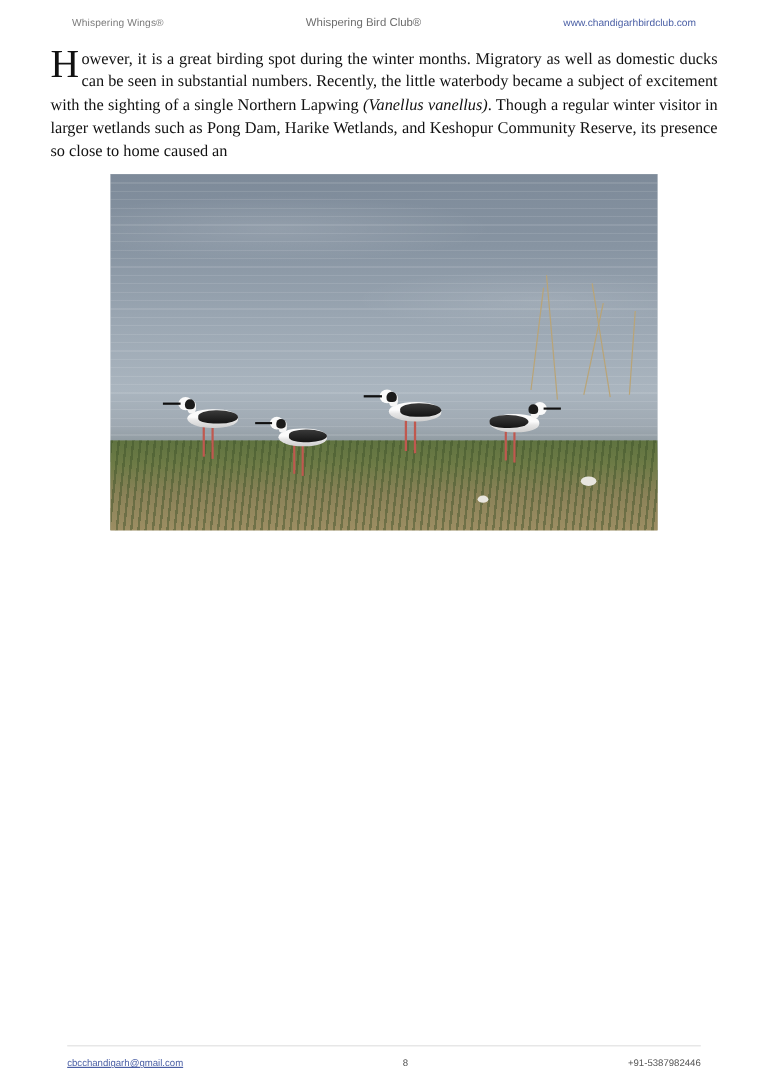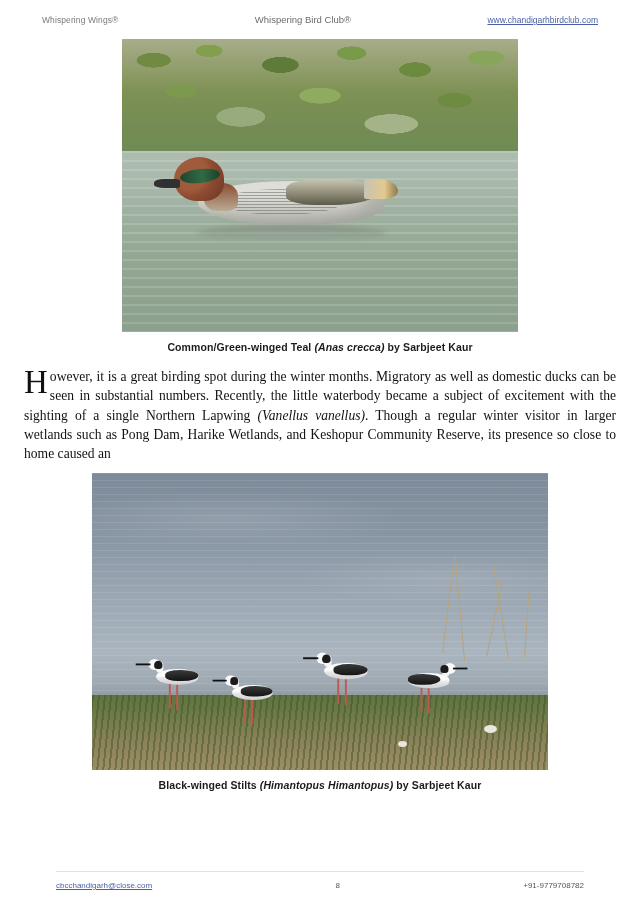--- a/index.html
+++ b/index.html
@@ -13,21 +13,21 @@
     font-family: "Liberation Serif", serif;
     color: #000;
     position: relative;
     overflow: hidden;
   }
   .page {
     width: 640px;
     height: 906px;
     position: relative;
     box-sizing: border-box;
-    padding: 0 24px;
+    padding: 0 42px;
   }
 
   
   .header {
     display: flex;
     align-items: baseline;
     justify-content: space-between;
     padding: 14px 18px 0 18px;
     font-family: "Liberation Sans", sans-serif;
     font-size: 8.5px;
@@ -36,21 +36,20 @@
   .header .h-left {
     letter-spacing: .1px;
   }
   .header .h-center {
     font-size: 9.5px;
     color: #6d6d6d;
   }
   .header .h-right {
     font-size: 8.5px;
     color: #4a5fa5;
-    text-decoration: underline;
   }
 
   
   .figure {
     margin: 0 auto;
     text-align: center;
   }
   .figure.fig1 {
     width: 396px;
     margin-top: 14px;
@@ -339,38 +338,20 @@
 <body>
 
 <div class="page">
 
   <div class="header">
     <div class="h-left">Whispering Wings®</div>
     <div class="h-center">Whispering Bird Club®</div>
     <div class="h-right">www.chandigarhbirdclub.com</div>
   </div>
 
-  <div class="figure fig1">
-    <div class="photo p1">
-      <div class="teal">
-        <div class="refl"></div>
-        <div class="body-duck"></div>
-        <div class="vermic"></div>
-        <div class="wing"></div>
-        <div class="tail"></div>
-        <div class="neck"></div>
-        <div class="head"></div>
-        <div class="eyestripe"></div>
-        <div class="bill"></div>
-      </div>
-    </div>
-    <div class="caption">
-      <span>Common/Green-winged Teal </span><span class="sci">(Anas crecca)</span><span> by Sarbjeet Kaur</span>
-    </div>
-  </div>
 
   <p class="body-text">
     <span class="dropcap">H</span><span>owever, it is a great birding spot during the winter months. Migratory as well as domestic ducks can be seen in substantial numbers. Recently, the little waterbody became a subject of excitement with the sighting of a single Northern Lapwing </span><i>(Vanellus vanellus)</i><span>. Though a regular winter visitor in larger wetlands such as Pong Dam, Harike Wetlands, and Keshopur Community Reserve, its presence so close to home caused an</span>
   </p>
 
   <div class="figure fig2">
     <div class="photo p2">
 
       <div class="reeds">
         <div class="reed" style="left:30px; top:10px; height:86px; transform:rotate(7deg);"></div>
@@ -420,25 +401,22 @@
           <div class="s-wing"></div>
         <div class="s-neck"></div>
           <div class="s-head"></div>
         <div class="s-nape"></div>
           <div class="s-bill"></div>
       </div>
 
       <div class="white-rock" style="left:392px; top:252px;"></div>
       <div class="white-rock" style="left:306px; top:268px; width:9px; height:6px;"></div>
     </div>
-    <div class="caption">
-      <span>Black-winged Stilts </span><span class="sci">(Himantopus Himantopus)</span><span> by Sarbjeet Kaur</span>
-    </div>
   </div>
 
   <div class="footer-rule"></div>
   <div class="footer">
-    <div class="f-left">cbcchandigarh@close.com</div>
+    <div class="f-left">cbcchandigarh@gmail.com</div>
     <div class="f-center">8</div>
-    <div class="f-right">+91-9779708782</div>
+    <div class="f-right">+91-5387982446</div>
   </div>
 
 </div>
 
 </body></html>

